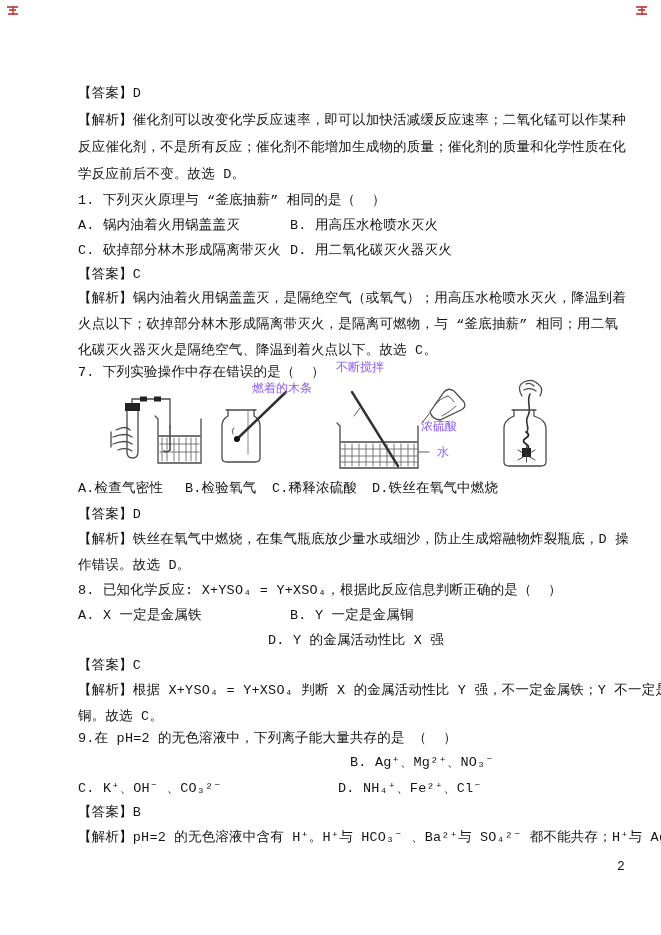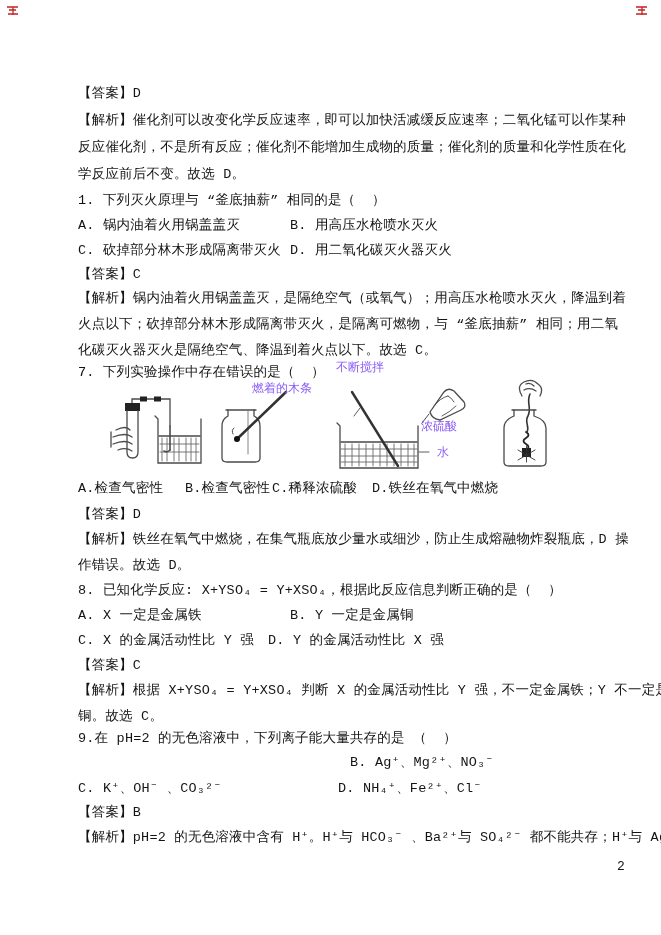--- a/index.html
+++ b/index.html
@@ -121,35 +121,34 @@
   </svg>
 </div>
 
 <div class="diag-label" style="left:252px;top:382px">燃着的木条</div>
 <div class="diag-label" style="left:336px;top:361px">不断搅拌</div>
 <div class="diag-label" style="left:421px;top:420px">浓硫酸</div>
 <div class="diag-label" style="left:437px;top:446px">水</div>
 
 <div class="row" style="top:480px">
   <span class="col" style="left:0">A.检查气密性</span>
-  <span class="col" style="left:107px">B.检查气密性</span>
+  <span class="col" style="left:107px">B.检验氧气</span>
   <span class="col" style="left:194px">C.稀释浓硫酸</span>
   <span class="col" style="left:294px">D.铁丝在氧气中燃烧</span>
 </div>
 <div class="line" style="top:506px">【答案】D</div>
 <div class="line" style="top:531px">【解析】铁丝在氧气中燃烧，在集气瓶底放少量水或细沙，防止生成熔融物炸裂瓶底，D 操</div>
 <div class="line" style="top:557px">作错误。故选 D。</div>
 
 <div class="line" style="top:582px">8. 已知化学反应: X+YSO₄ = Y+XSO₄，根据此反应信息判断正确的是（  ）</div>
 <div class="row" style="top:607px">
   <span class="col" style="left:0">A. X 一定是金属铁</span>
   <span class="col" style="left:212px">B. Y 一定是金属铜</span>
 </div>
 <div class="row" style="top:632px">
-  <span class="col" style="left:0">C. X 的金属活动性比 Y 强</span>
   <span class="col" style="left:190px">D. Y 的金属活动性比 X 强</span>
 </div>
 <div class="line" style="top:657px">【答案】C</div>
 <div class="line" style="top:682px">【解析】根据 X+YSO₄ = Y+XSO₄ 判断 X 的金属活动性比 Y 强，不一定金属铁；Y 不一定是金属</div>
 <div class="line" style="top:708px">铜。故选 C。</div>
 
 <div class="line" style="top:730px">9.在 pH=2 的无色溶液中，下列离子能大量共存的是 （  ）</div>
 <div class="row" style="top:754px">
   <span class="col" style="left:272px">B. Ag⁺、Mg²⁺、NO₃⁻</span>
 </div>

